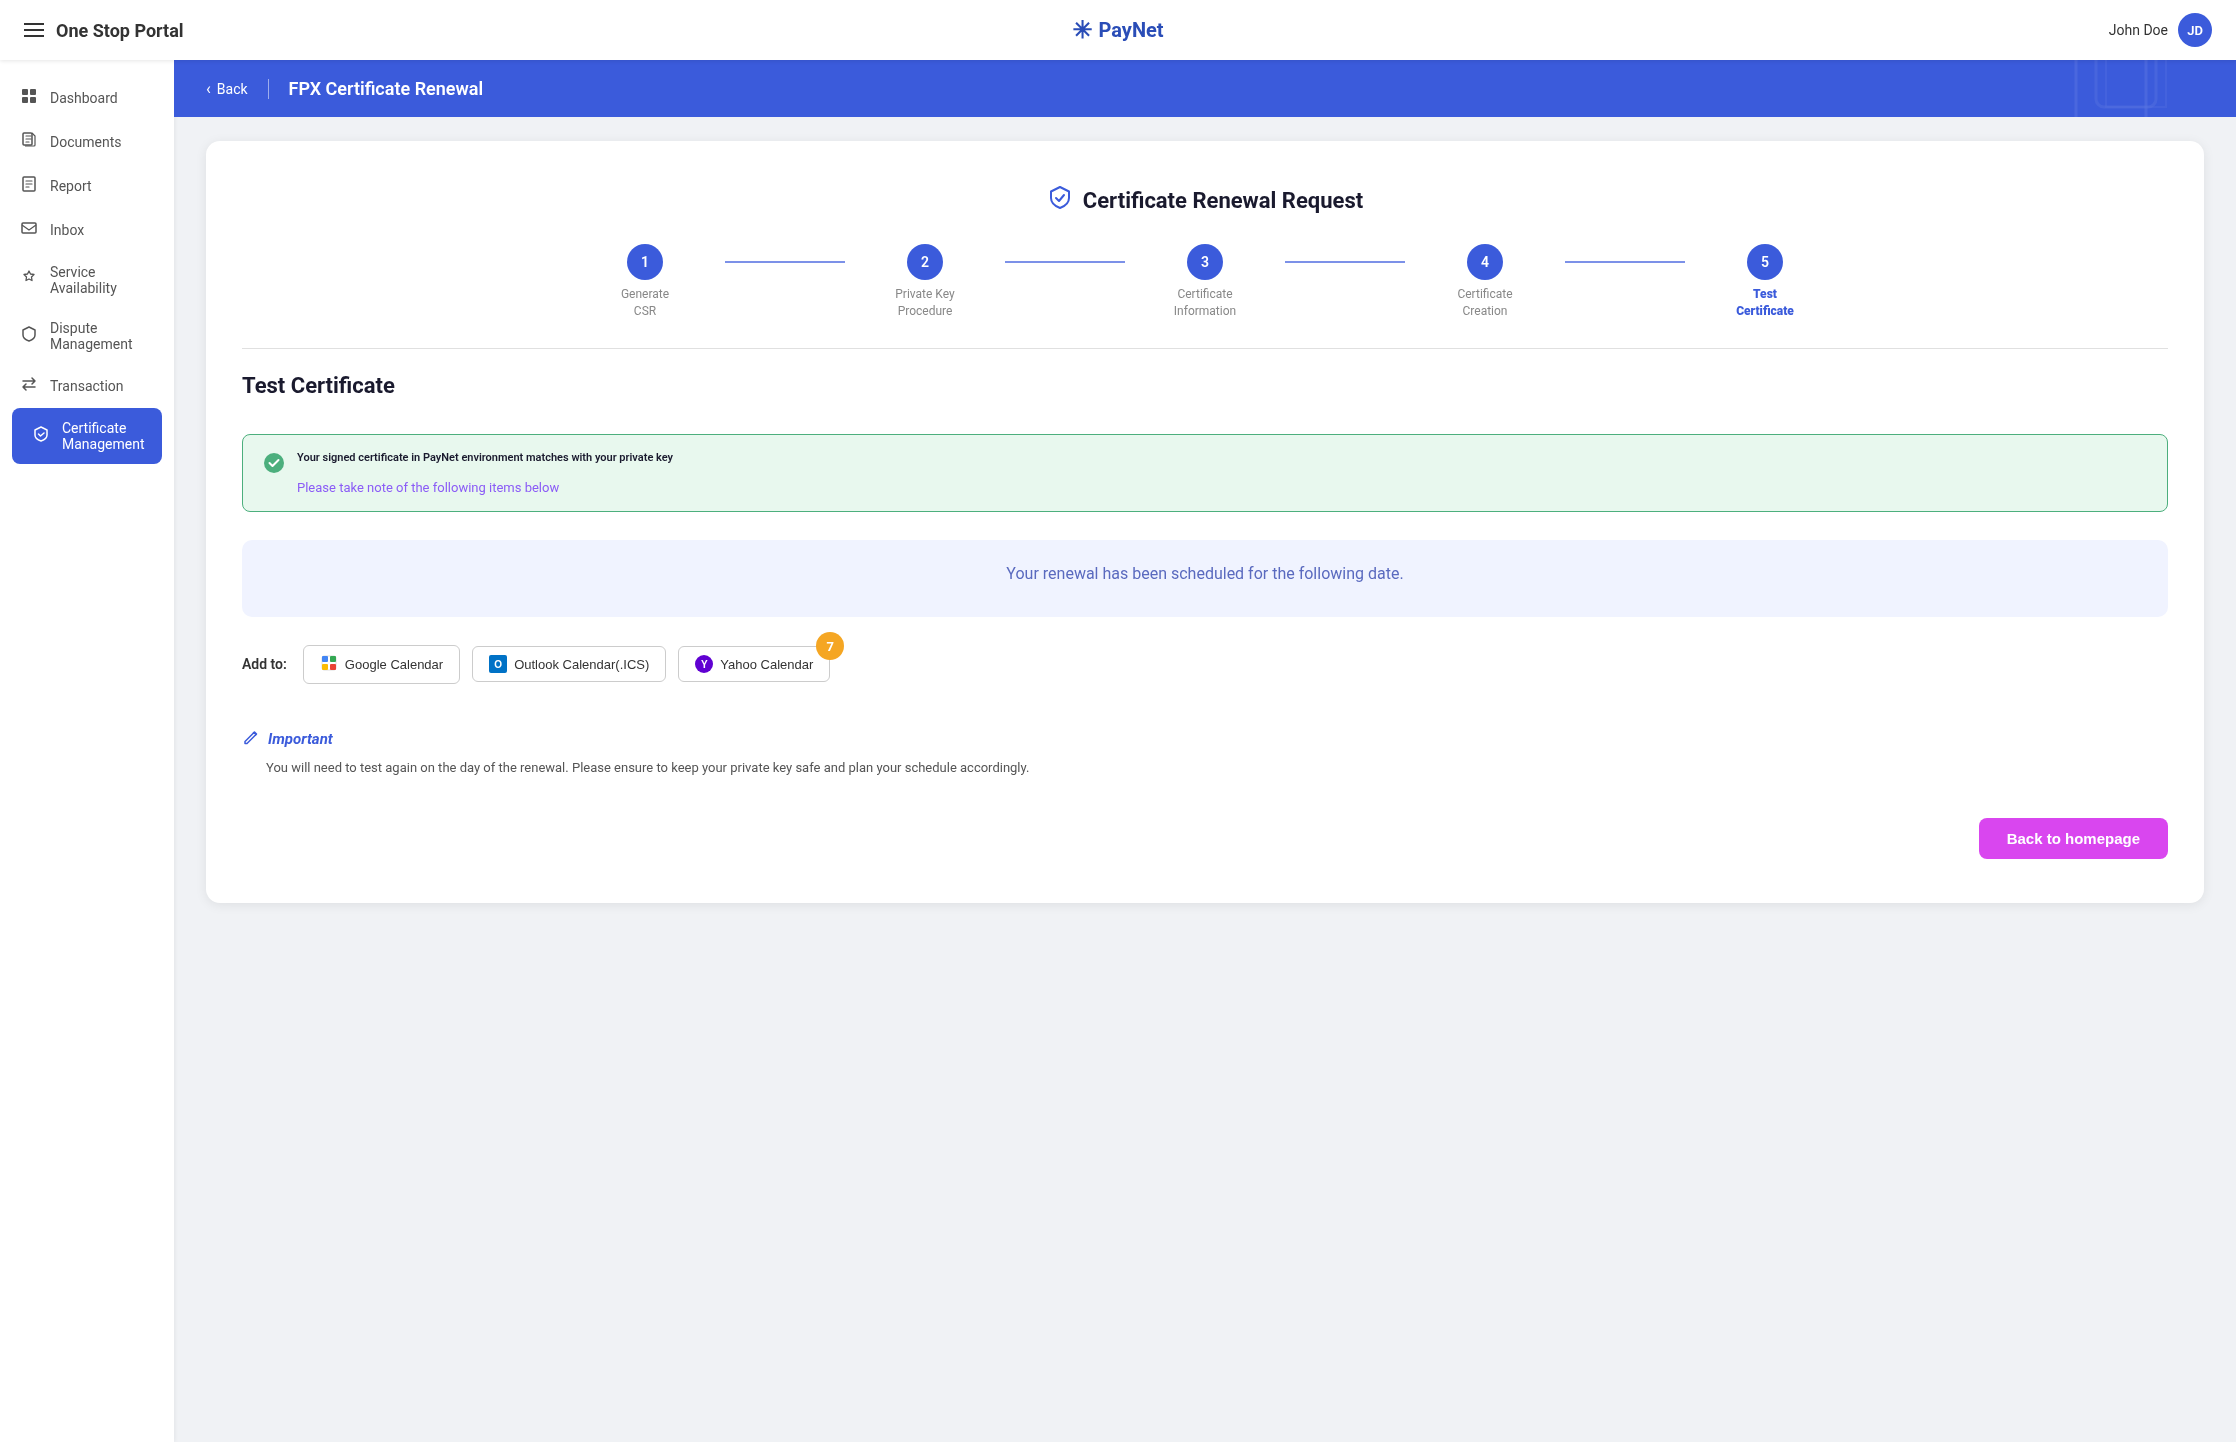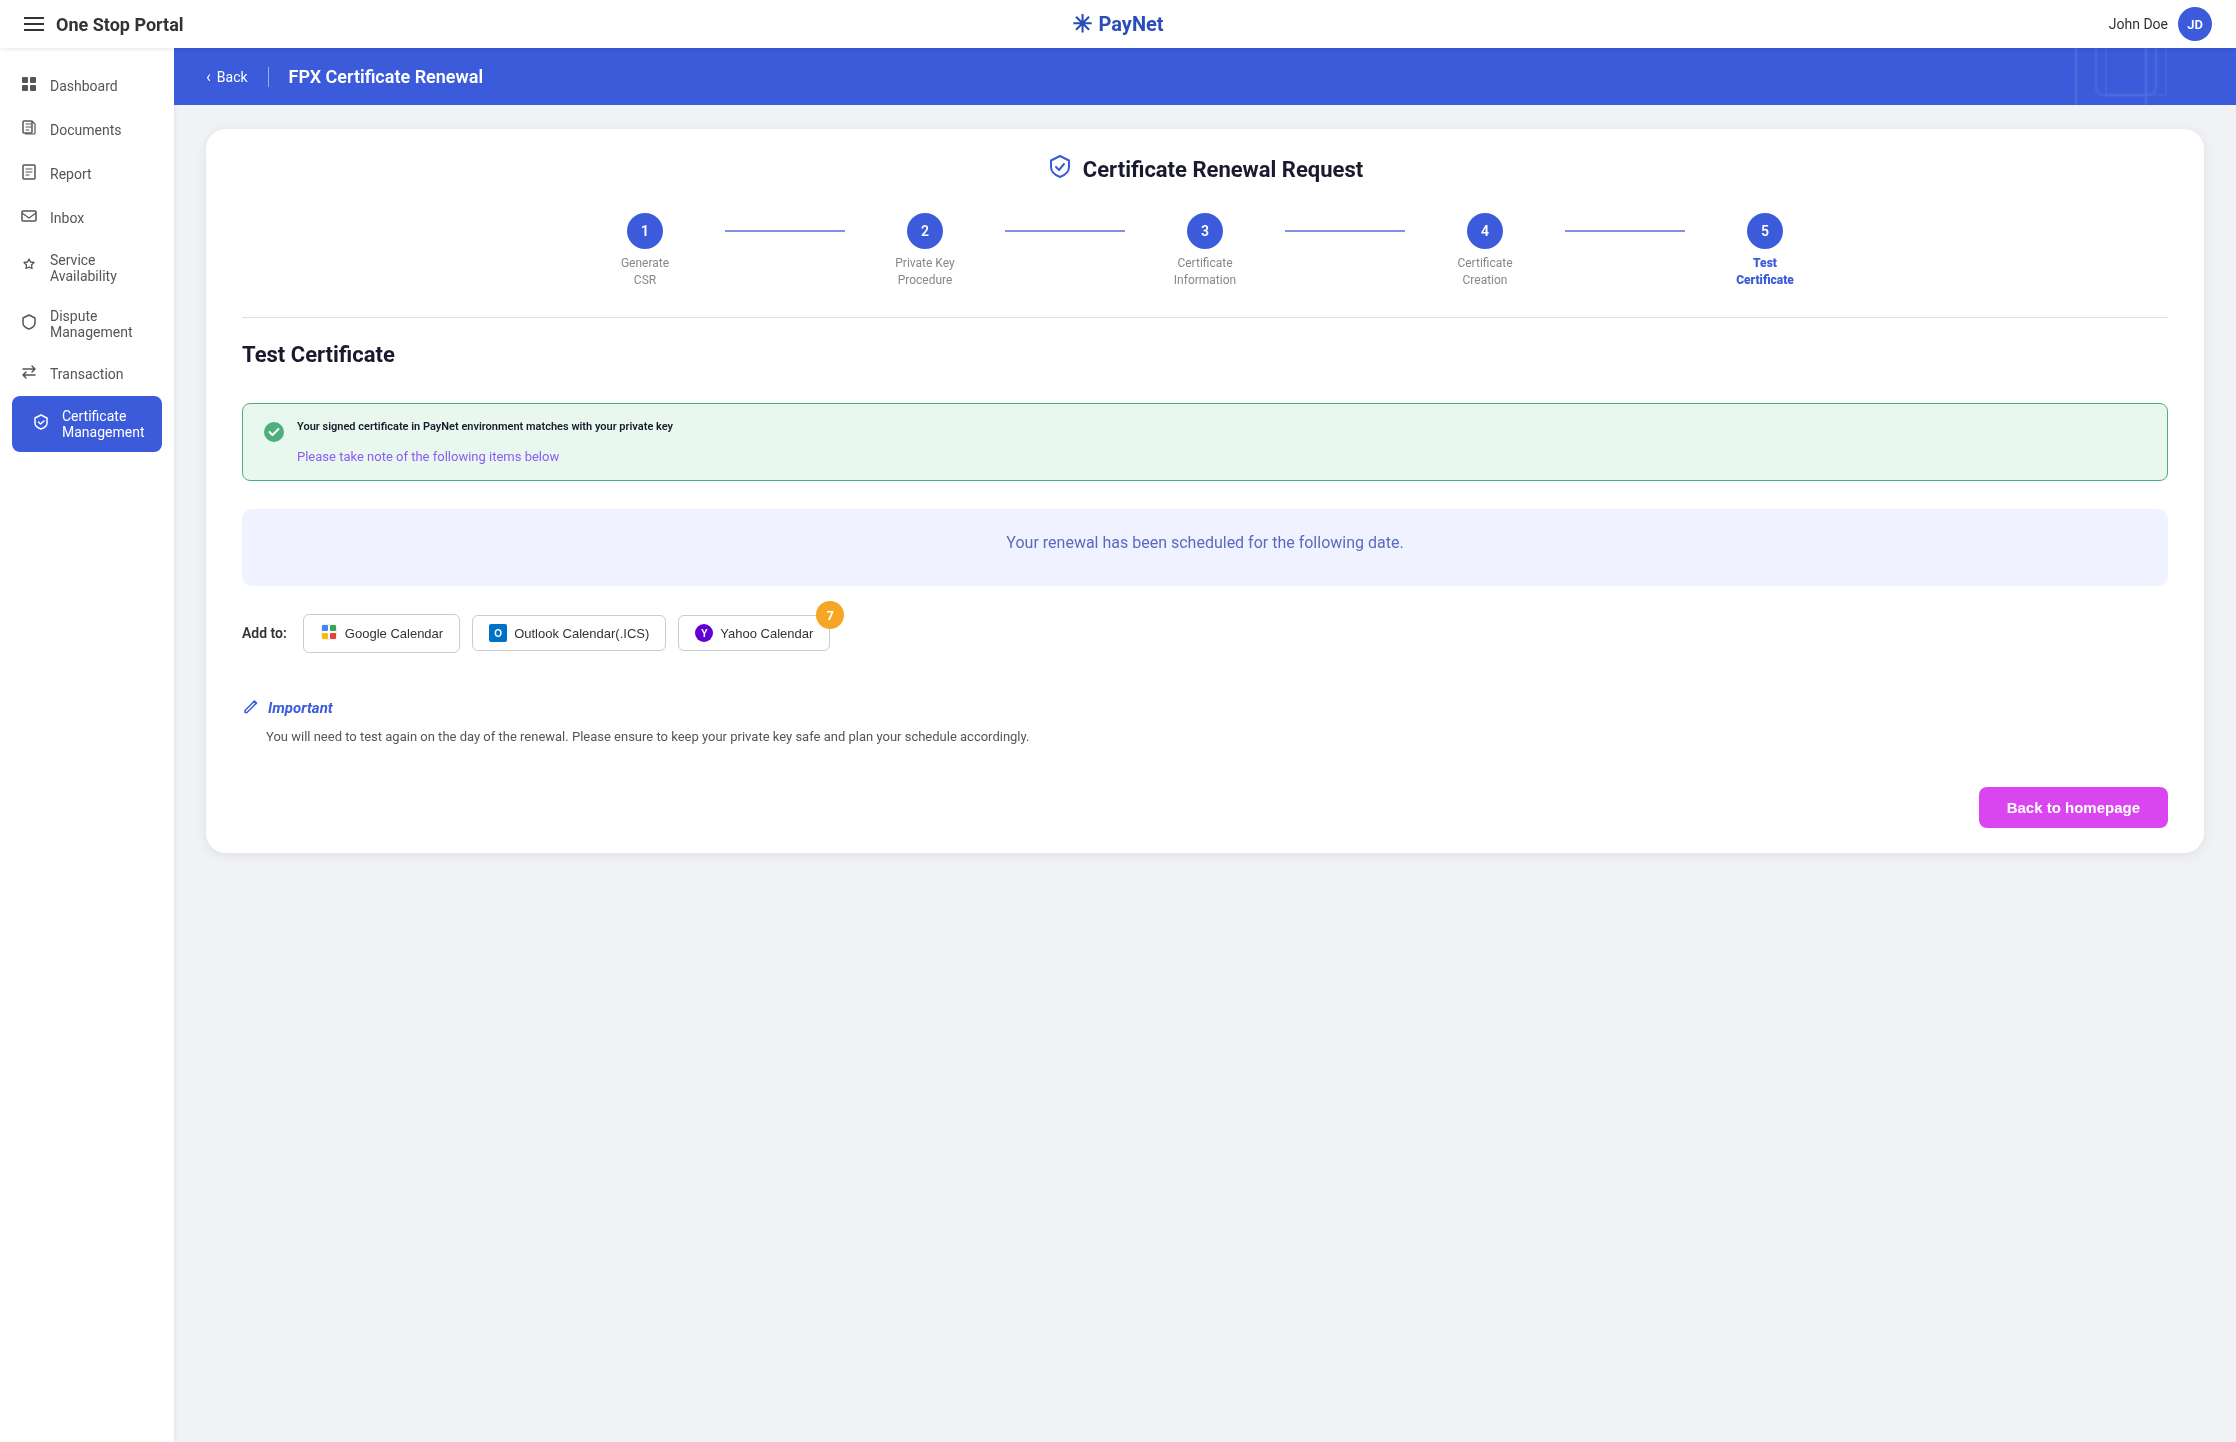--- a/index.html
+++ b/index.html
@@ -1,21 +1,21 @@
 <!DOCTYPE html>
 <html><head>
   <meta charset="utf-8">
   <style>
     * { box-sizing: border-box; margin: 0; padding: 0; }
     body { font-family: -apple-system, BlinkMacSystemFont, 'Segoe UI', Roboto, sans-serif; background: #f0f2f5; display: flex; flex-direction: column; height: 100vh; overflow: hidden; }
 
     
     .topnav {
       display: flex; align-items: center; justify-content: space-between;
-      background: #fff; height: 48px; padding: 0 24px;
+      background: #fff; height: 60px; padding: 0 24px;
       box-shadow: 0 1px 4px rgba(0,0,0,0.1); z-index: 10; position: relative;
     }
     .topnav-left { display: flex; align-items: center; gap: 12px; }
     .hamburger { cursor: pointer; display: flex; flex-direction: column; gap: 4px; }
     .hamburger span { display: block; width: 20px; height: 2px; background: #333; }
     .brand { font-size: 18px; font-weight: 700; color: #333; }
     .topnav-center { position: absolute; left: 50%; transform: translateX(-50%); display: flex; align-items: center; gap: 8px; }
     .paynet-logo { display: flex; align-items: center; gap: 6px; font-size: 20px; font-weight: 700; color: #2a4db7; }
     .topnav-right { display: flex; align-items: center; gap: 10px; }
     .user-name { font-size: 14px; color: #333; }
@@ -54,21 +54,21 @@
     .banner-decoration {
       position: absolute; right: 40px; top: 50%; transform: translateY(-50%);
       opacity: 0.15;
     }
 
     
     .content-area { padding: 24px 32px; flex: 1; }
 
     
     .card {
-      background: #fff; border-radius: 20px; padding: 25px 36px;
+      background: #fff; border-radius: 14px; padding: 44px 36px;
       box-shadow: 0 2px 12px rgba(0,0,0,0.08);
     }
 
     
     .stepper-title {
       text-align: center; font-size: 22px; font-weight: 700; color: #1a1a2e;
       display: flex; align-items: center; justify-content: center; gap: 10px;
       margin-bottom: 28px;
     }
     .stepper { display: flex; align-items: flex-start; justify-content: center; gap: 0; margin-bottom: 28px; }

